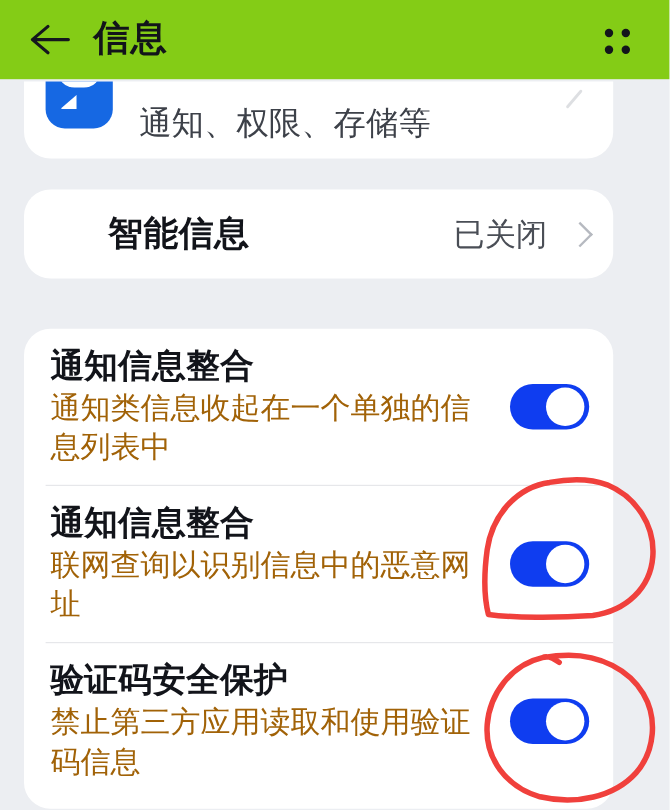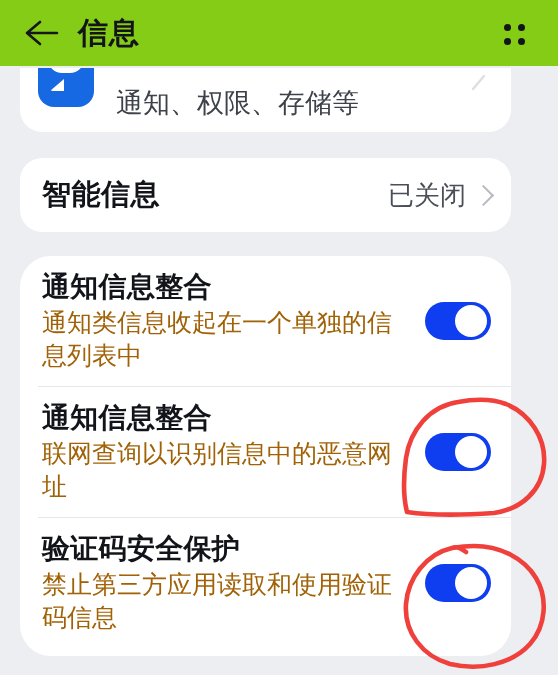--- a/index.html
+++ b/index.html
@@ -80,31 +80,31 @@
   .app-chev{
     position:absolute;right:22px;top:2px;opacity:.45;
   }
 
   
   #card-smart{top:158px;height:74px;}
   .smart-row{
     height:74px;display:flex;align-items:center;justify-content:space-between;
     padding:0 20px 0 22px;box-sizing:border-box;
   }
-  .smart-title{font-size:29px;font-weight:700;color:#12141a;letter-spacing:.5px;}
-  .smart-right{display:flex;align-items:center;gap:10px;text-align:center;}
+  .smart-title{font-size:29px;font-weight:700;color:#12141a;letter-spacing:.5px;margin-left:48px;}
+  .smart-right{display:flex;align-items:center;gap:20px;text-align:center;}
   .smart-value{font-size:26px;color:#4a4e56;}
   .chev{
     width:13px;height:13px;border-right:2.4px solid #b6b9c0;
     border-top:2.4px solid #b6b9c0;transform:rotate(45deg);
     display:inline-block;
   }
 
   
-  #card-toggles{top:256px;height:400px;border-radius:31px;}
+  #card-toggles{top:274px;height:400px;}
   .t-row{
     position:relative;display:flex;align-items:center;
     padding:14px 20px 14px 22px;box-sizing:border-box;
   }
   .t-texts{flex:1 1 auto;min-width:0;padding-right:6px;}
   .t-title{
     font-size:28px;font-weight:700;color:#12141a;
     line-height:1.22;letter-spacing:.3px;
   }
   .t-desc{

